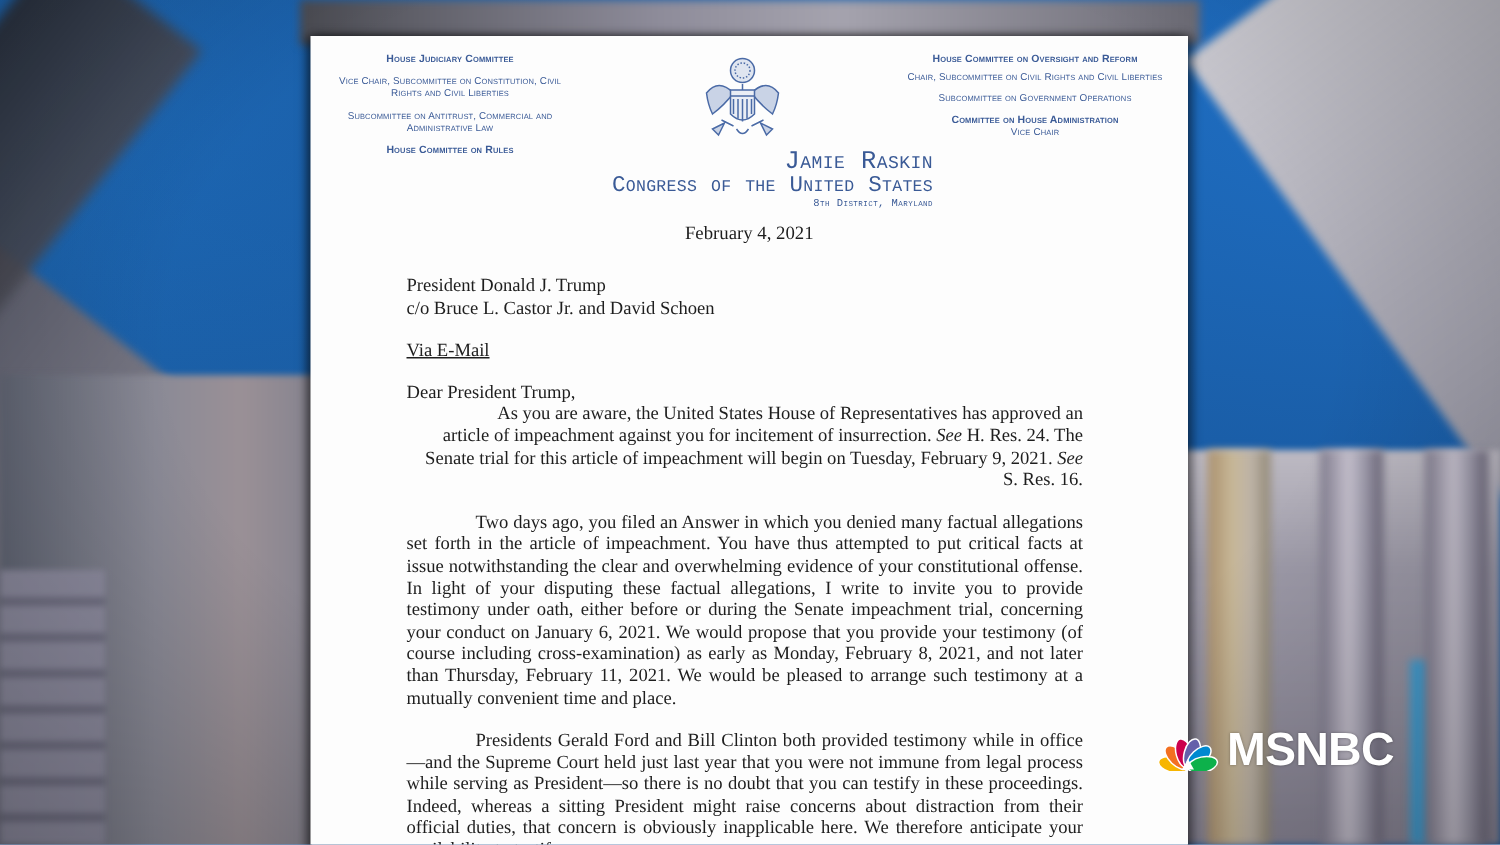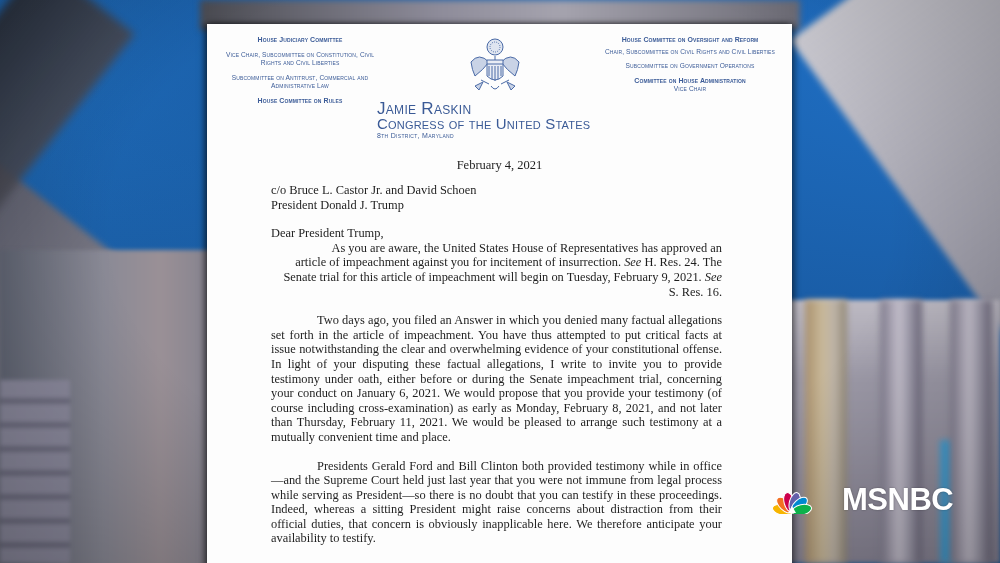--- a/index.html
+++ b/index.html
@@ -157,34 +157,34 @@
       left: 258px;
       top: 12px;
       width: 60px;
       height: 62px;
     }
     .name-block {
       position: absolute;
       left: 170px;
       top: 76px;
       width: 245px;
-      text-align: left;
-      font-family: Liberation Sans, sans-serif;
+      text-align: right;
+      font-family: Liberation Mono, monospace;
       color: #3a5a96;
       font-variant: small-caps;
     }
     .name-block .name { font-size: 17px; line-height: 17px; letter-spacing: 0.3px; }
     .name-block .org { font-size: 15px; line-height: 14px; letter-spacing: 0.2px; }
     .name-block .district { font-size: 7px; line-height: 10px; letter-spacing: 0.3px; }
 
     .date {
       position: absolute;
       left: 0;
       width: 100%;
-      top: 134px;
+      top: 124px;
       text-align: center;
       font-size: 12.5px;
     }
 
     .body {
       position: absolute;
       left: 64px;
       top: 159px;
       width: 451px;
       font-size: 12.4px;
@@ -201,21 +201,20 @@
     }
     .body .para.first { text-align: right; }
 
     
     .msnbc {
       position: absolute;
       left: 768px;
       top: 484px;
       display: flex;
       align-items: center;
-      gap: 24px;
     }
     .peacock { width: 48px; height: 28px; display: block; }
     .msnbc-text {
       font-family: "Liberation Sans", sans-serif;
       font-weight: bold;
       color: #ffffff;
       font-size: 31px;
       letter-spacing: -0.5px;
       margin-left: 2px;
       line-height: 32px;
@@ -277,23 +276,24 @@
     <div class="block">Chair, Subcommittee on Civil Rights and Civil Liberties</div>
     <div class="block">Subcommittee on Government Operations</div>
     <div class="strong">Committee on House Administration</div>
     <div>Vice Chair</div>
   </div>
 
   <div class="date">February 4, 2021</div>
 
   <div class="body">
     <div class="addr">
+      <p>President Donald J. Trump</p>
       <p>c/o Bruce L. Castor Jr. and David Schoen</p>
-      <p>President Donald J. Trump</p>
     </div>
+    <p class="via">Via E-Mail</p>
     <p class="salute">Dear President Trump,</p>
 
     <p class="para first"><span>As you are aware, the United States House of Representatives has approved an article of impeachment against you for incitement of insurrection. </span><i>See</i><span> H. Res. 24. The Senate trial for this article of impeachment will begin on Tuesday, February 9, 2021. </span><i>See</i><span> S. Res. 16.</span></p>
 
     <p class="para">Two days ago, you filed an Answer in which you denied many factual allegations set forth in the article of impeachment. You have thus attempted to put critical facts at issue notwithstanding the clear and overwhelming evidence of your constitutional offense. In light of your disputing these factual allegations, I write to invite you to provide testimony under oath, either before or during the Senate impeachment trial, concerning your conduct on January 6, 2021. We would propose that you provide your testimony (of course including cross-examination) as early as Monday, February 8, 2021, and not later than Thursday, February 11, 2021. We would be pleased to arrange such testimony at a mutually convenient time and place.</p>
     <p class="para">Presidents Gerald Ford and Bill Clinton both provided testimony while in office—and the Supreme Court held just last year that you were not immune from legal process while serving as President—so there is no doubt that you can testify in these proceedings. Indeed, whereas a sitting President might raise concerns about distraction from their official duties, that concern is obviously inapplicable here. We therefore anticipate your availability to testify.</p>
 
   </div>
 </div>
 

